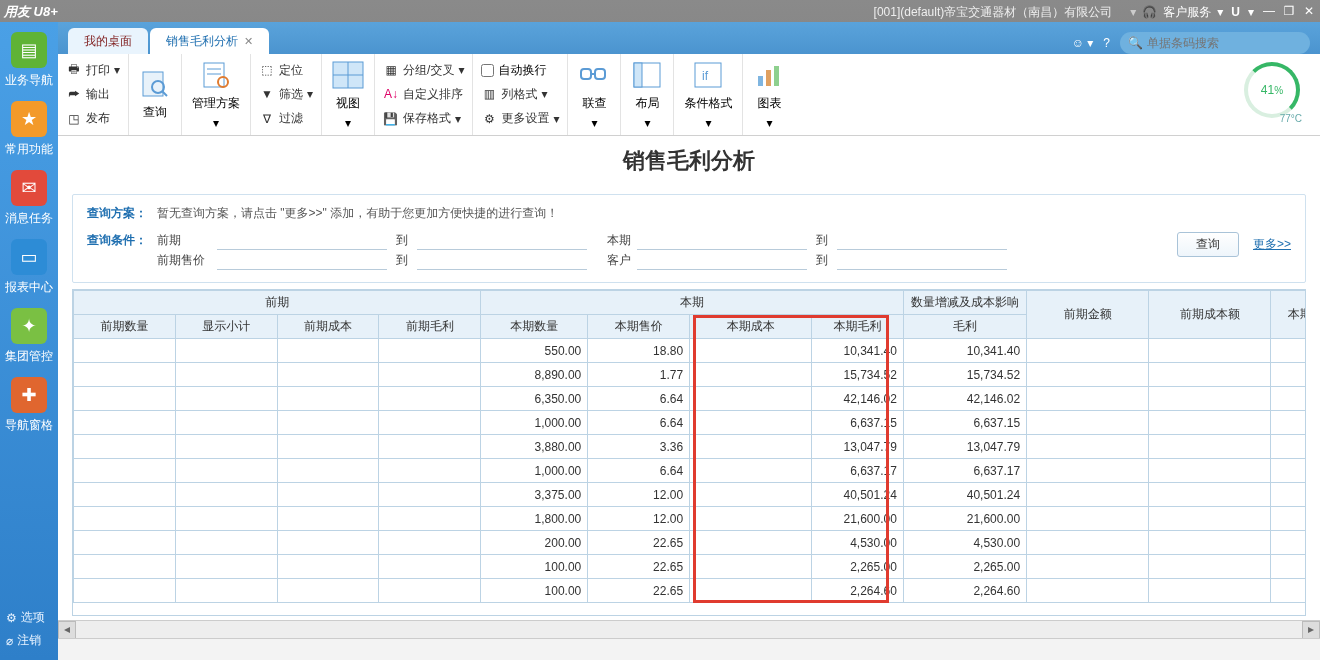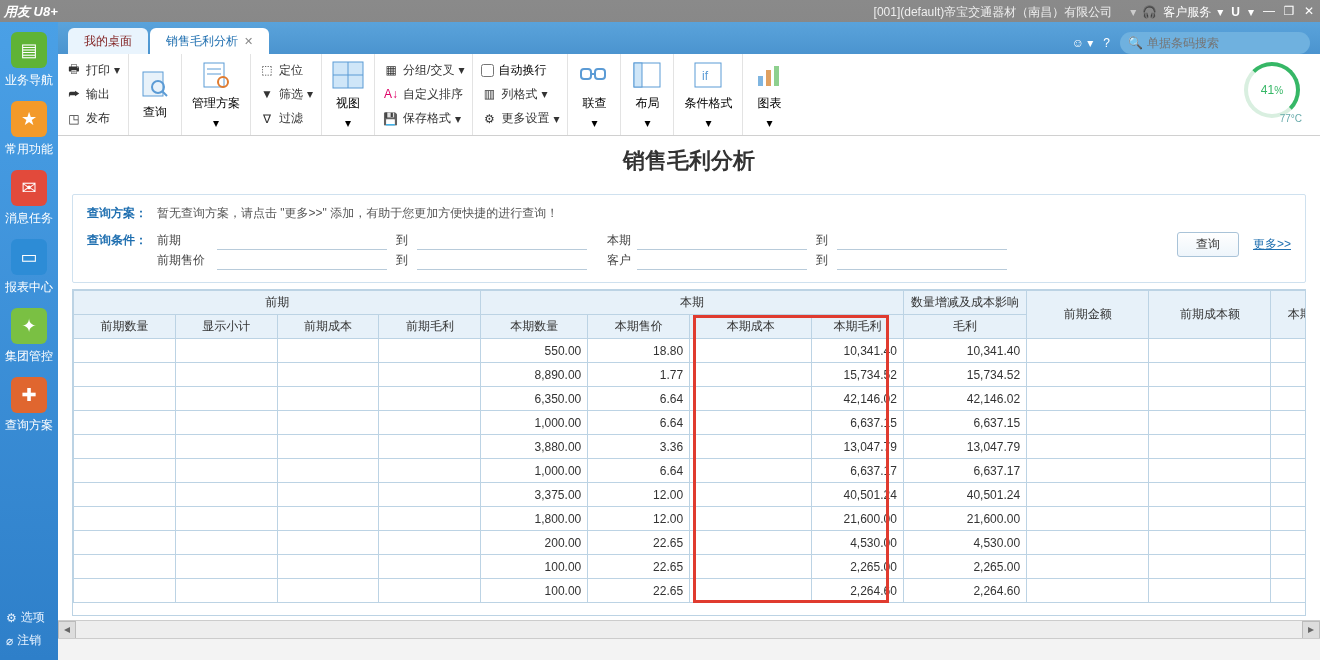--- a/index.html
+++ b/index.html
@@ -101,21 +101,21 @@
   <div class="item">
       <div class="ico" style="background:#2d8cd6">▭</div>
       <div>报表中心</div>
     </div>
   <div class="item">
       <div class="ico" style="background:#7ac043">✦</div>
       <div>集团管控</div>
     </div>
   <div class="item">
       <div class="ico" style="background:#e0662f">✚</div>
-      <div>查询方案</div>
+      <div>导航窗格</div>
     </div>
   <div class="bottom">
     <div class="opt">
         <span>⚙</span>
         <span>选项</span>
       </div>
     <div class="opt">
         <span>⌀</span>
         <span>注销</span>
       </div>

